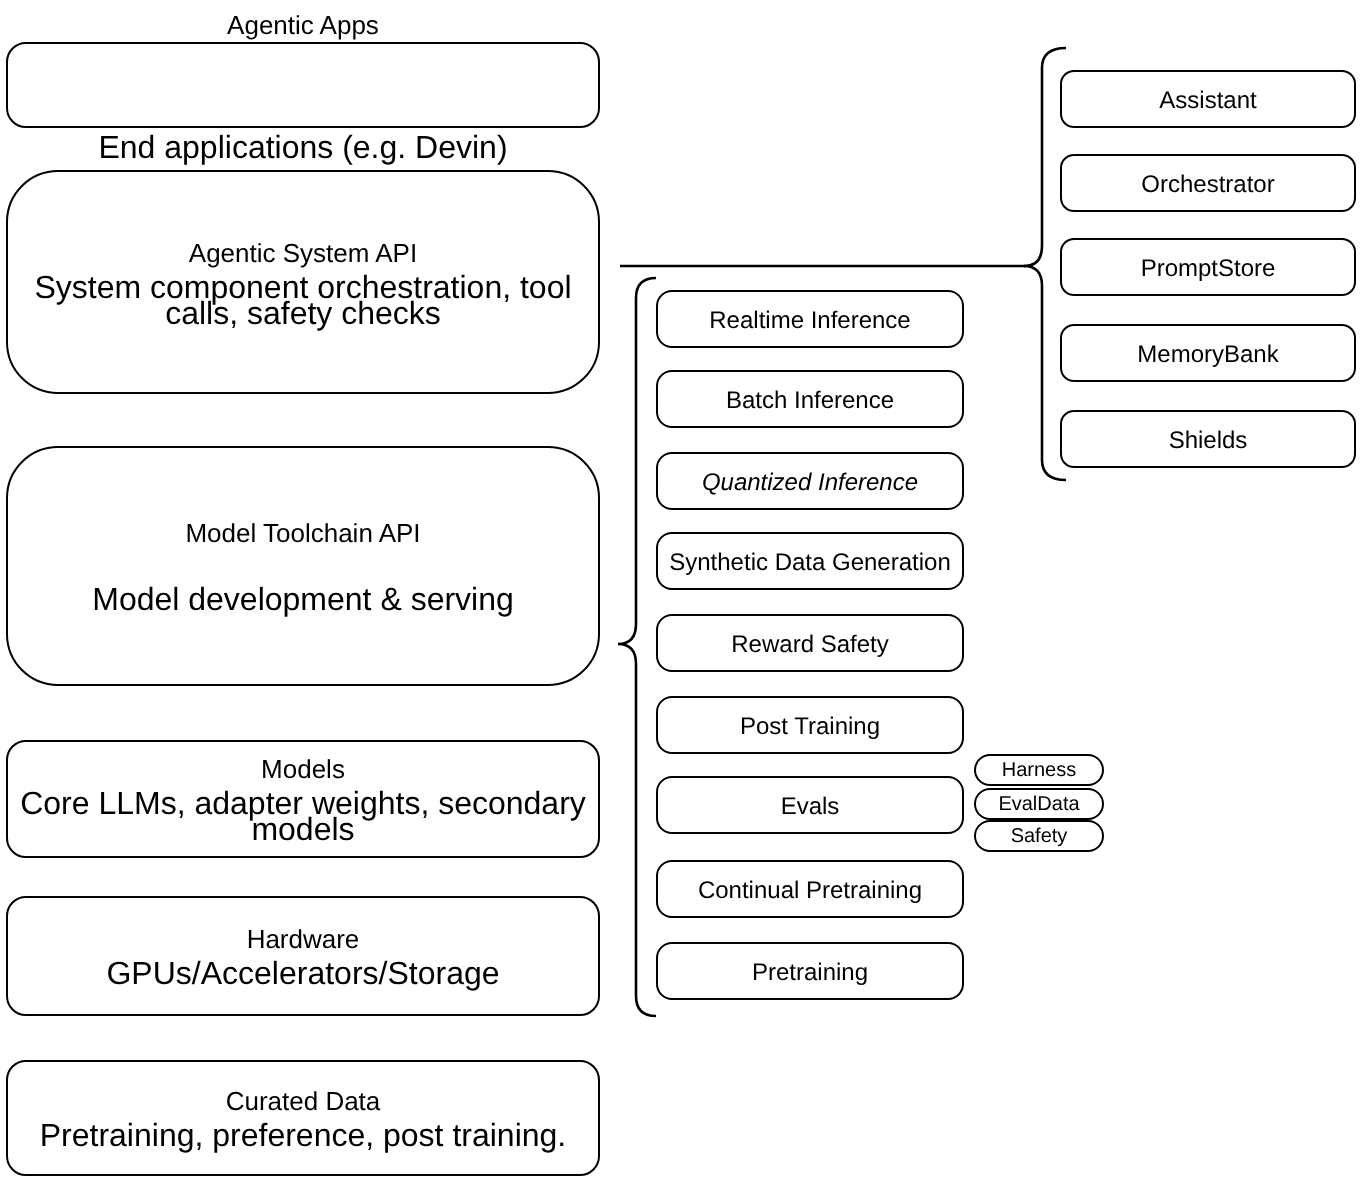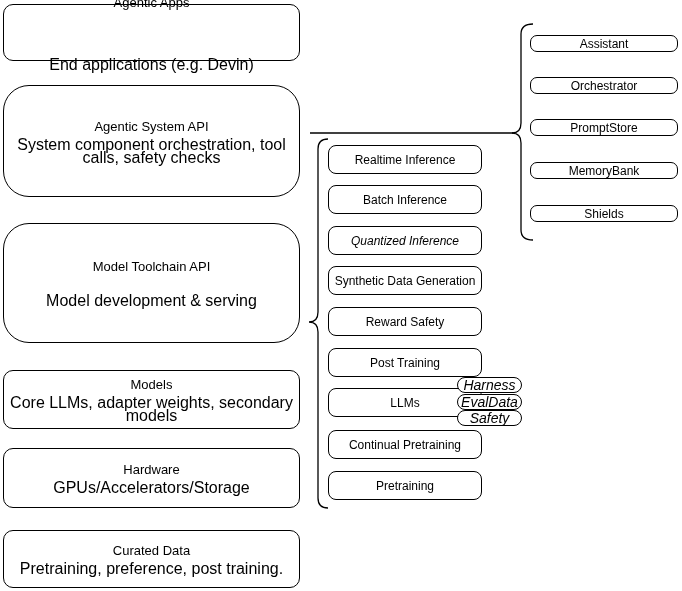--- a/index.html
+++ b/index.html
@@ -47,51 +47,50 @@
     border-radius: 8px;
     display: flex;
     align-items: center;
     justify-content: center;
     font-size: 12px;
     text-align: center;
   }
   .mid { left: 328px; width: 154px; height: 29px; }
 
   
-  .right { left: 530px; width: 148px; height: 17px; border-radius: 7px; }
+  .right { left: 530px; width: 148px; height: 29px; border-radius: 7px; }
 
   
   .pill {
     position: absolute;
-    left: 457px;
+    left: 487px;
     width: 65px;
     height: 16px;
     background: #ffffff;
     border: 1px solid #000000;
     border-radius: 8px;
     display: flex;
     align-items: center;
     justify-content: center;
-    font-size: 14px;
+    font-size: 10px;
     z-index: 5;
-    font-style: italic;
   }
 </style>
 </head>
 <body>
 
 <div class="canvas">
 
   <svg class="overlay" viewBox="0 0 682 591">
     <path d="M310,133 L513,133" stroke="#000000" stroke-width="1.3" fill="none"></path>
     <path d="M328,139 Q318,139 318,149 L318,312 Q318,322 309,322 Q318,322 318,332 L318,498 Q318,508 328,508" stroke="#000000" stroke-width="1.3" fill="none"></path>
     <path d="M533,24 Q521,24 521,34 L521,123 Q521,133 512,133 Q521,133 521,143 L521,230 Q521,240 533,240" stroke="#000000" stroke-width="1.3" fill="none"></path>
   </svg>
 
-  <div class="layer-box r10" style="top:4px; height:57px;gap:44px;">
+  <div class="layer-box r10" style="top:21px; height:43px;gap:44px;">
     <div class="title">Agentic Apps</div>
     <div class="subtitle">End applications (e.g. Devin)</div>
   </div>
 
   <div class="layer-box r26" style="top:85px; height:112px;">
     <div class="title">Agentic System API</div>
     <div class="subtitle">System component orchestration, tool calls, safety checks</div>
   </div>
 
   <div class="layer-box r26" style="top:223px; height:120px;gap:16px;">
@@ -113,21 +112,21 @@
     <div class="title">Curated Data</div>
     <div class="subtitle">Pretraining, preference, post training.</div>
   </div>
 
   <div class="node mid" style="top:145px;">Realtime Inference</div>
   <div class="node mid" style="top:185px;">Batch Inference</div>
   <div class="node mid" style="top:226px;font-style:italic;">Quantized Inference</div>
   <div class="node mid" style="top:266px;">Synthetic Data Generation</div>
   <div class="node mid" style="top:307px;">Reward Safety</div>
   <div class="node mid" style="top:348px;">Post Training</div>
-  <div class="node mid" style="top:388px;">LLMs</div>
+  <div class="node mid" style="top:388px;">Evals</div>
   <div class="node mid" style="top:430px;">Continual Pretraining</div>
   <div class="node mid" style="top:471px;">Pretraining</div>
 
   <div class="pill" style="top:377px;">Harness</div>
   <div class="pill" style="top:394px;">EvalData</div>
   <div class="pill" style="top:410px;">Safety</div>
 
   <div class="node right" style="top:35px;">Assistant</div>
   <div class="node right" style="top:119px;">PromptStore</div>
   <div class="node right" style="top:77px;">Orchestrator</div>

